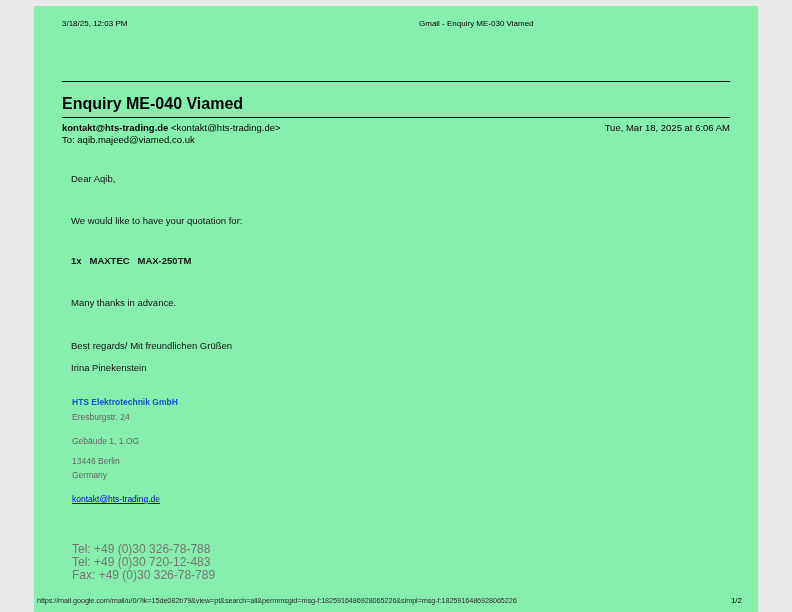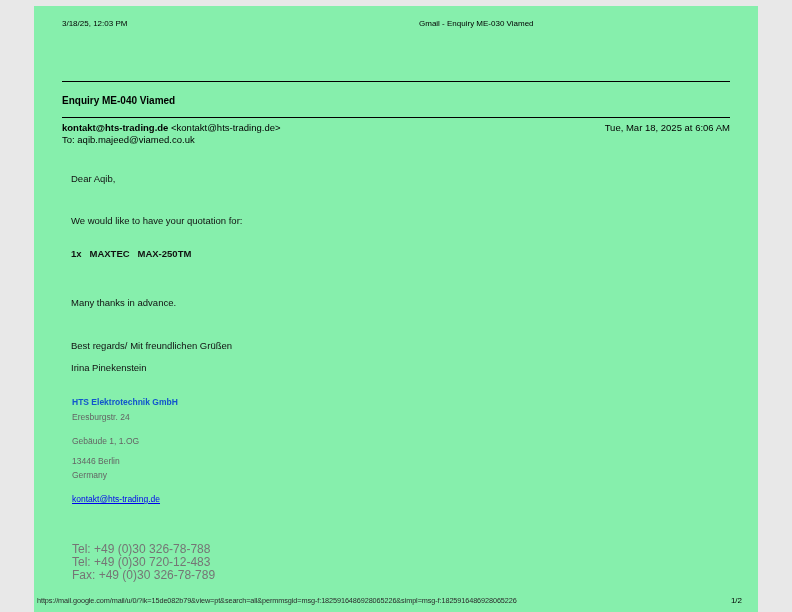--- a/index.html
+++ b/index.html
@@ -9,21 +9,21 @@
     position:relative; width:724px; height:612px;
     background:#86efac; overflow:hidden; margin:6px auto;
     color:#000;
   }
   .abs { position:absolute; }
   .print-meta { font-size:8px; color:#000; }
   .brand-row { display:flex; align-items:center; gap:7px; }
   .wordmark { font-size:23px; color:#5f6368; letter-spacing:0.5px; }
   .account { font-size:9.5px; font-weight:bold; text-align:right; }
   .rule { border-top:1px solid #000; height:0; }
-  .subject { font-size:10px; font-weight:bold; }
+  .subject { font-size:16px; font-weight:bold; }
   .sender-row { display:flex; justify-content:space-between; align-items:flex-start; font-size:9.5px;text-align:right; }
   .sender-name { font-weight:bold; }
   .sender-email { font-weight:normal; }
   .msg-date { font-size:9.5px; white-space:nowrap; }
   .to-line { font-size:9.5px; }
   .body-line { font-size:9.5px; color:#111; }
   .bold { font-weight:bold; }
   .pre { white-space:pre; }
   .sig-company { font-size:8.5px; font-weight:bold; color:#1155cc; text-decoration:none; }
   .sig-line { font-size:8.5px; color:#646464; }
@@ -52,21 +52,21 @@
     <div>
       <span class="sender-name">kontakt@hts-trading.de</span>
       <span class="sender-email">&lt;kontakt@hts-trading.de&gt;</span>
     </div>
     <div class="msg-date">Tue, Mar 18, 2025 at 6:06 AM</div>
   </div>
   <div class="abs to-line" style="left:28px; top:128px;">To: aqib.majeed@viamed.co.uk</div>
 
   <div class="abs body-line" style="left:37px; top:167px;">Dear Aqib,</div>
   <div class="abs body-line" style="left:37px; top:209px;">We would like to have your quotation for:</div>
-  <div class="abs body-line bold pre" style="left:37px; top:242px;">1x   MAXTEC   MAX-250TM</div>
+  <div class="abs body-line bold pre" style="left:37px; top:249px;">1x   MAXTEC   MAX-250TM</div>
   <div class="abs body-line" style="left:37px; top:291px;">Many thanks in advance.</div>
   <div class="abs body-line" style="left:37px; top:334px;">Best regards/ Mit freundlichen Grüßen</div>
   <div class="abs body-line" style="left:37px; top:356px;">Irina Pinekenstein</div>
 
   <a class="abs sig-company" style="left:38px; top:391px;">HTS Elektrotechnik GmbH</a>
   <div class="abs sig-line" style="left:38px; top:406px;">Eresburgstr. 24</div>
   <div class="abs sig-line" style="left:38px; top:430px;">Gebäude 1, 1.OG</div>
   <div class="abs sig-line" style="left:38px; top:450px;">13446 Berlin</div>
   <div class="abs sig-line" style="left:38px; top:464px;">Germany</div>
   <a class="abs sig-email" style="left:38px; top:488px;">kontakt@hts-trading.de</a>

